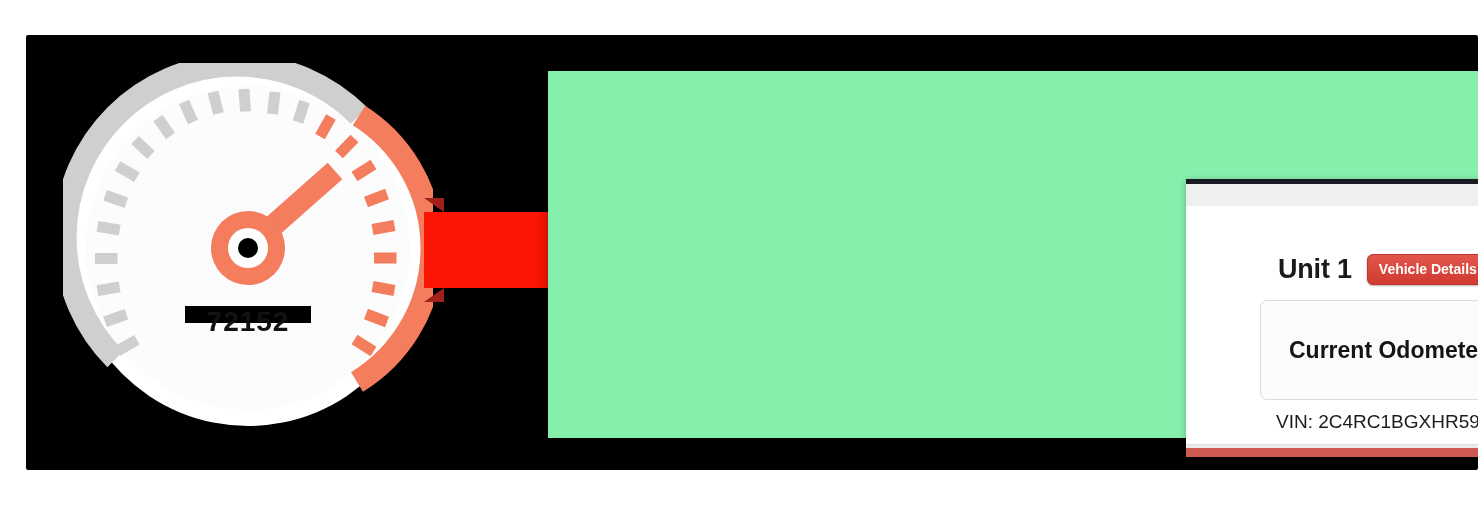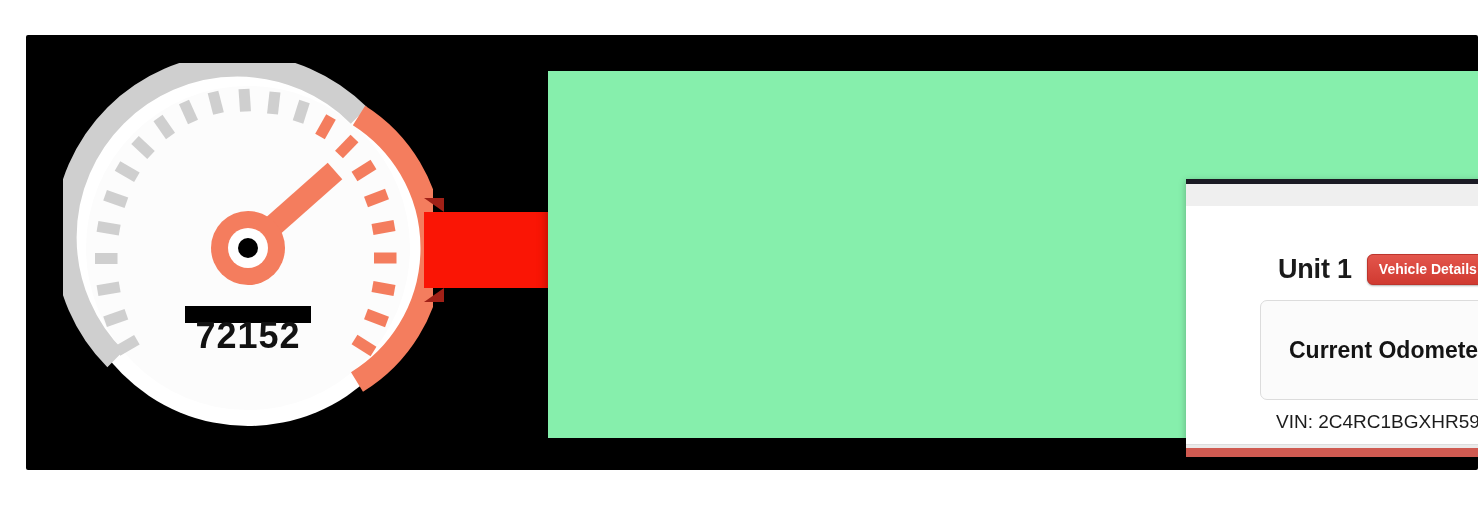--- a/index.html
+++ b/index.html
@@ -86,22 +86,22 @@
     position:absolute;left:90px;top:205px;
     font-size:19px;color:#1c1c1c;white-space:nowrap;
     font-family:"Liberation Sans", sans-serif;
   }
 
   
   .gauge-wrap{
     position:absolute;left:63px;top:63px;width:370px;height:370px;
   }
   .gauge-num{
-    position:absolute;left:0;top:252px;width:370px;text-align:center;
-    font-size:36px;font-weight:bold;color:#121212;letter-spacing:1px;
+    position:absolute;left:0;top:243px;width:370px;text-align:center;
+    font-size:28px;font-weight:bold;color:#121212;letter-spacing:1px;
     font-family:"Liberation Sans", sans-serif;
   }
 
   
   .arrow-wrap{
     position:absolute;left:418px;top:180px;width:300px;height:140px;
   }
 </style>
 </head>
 <body>

